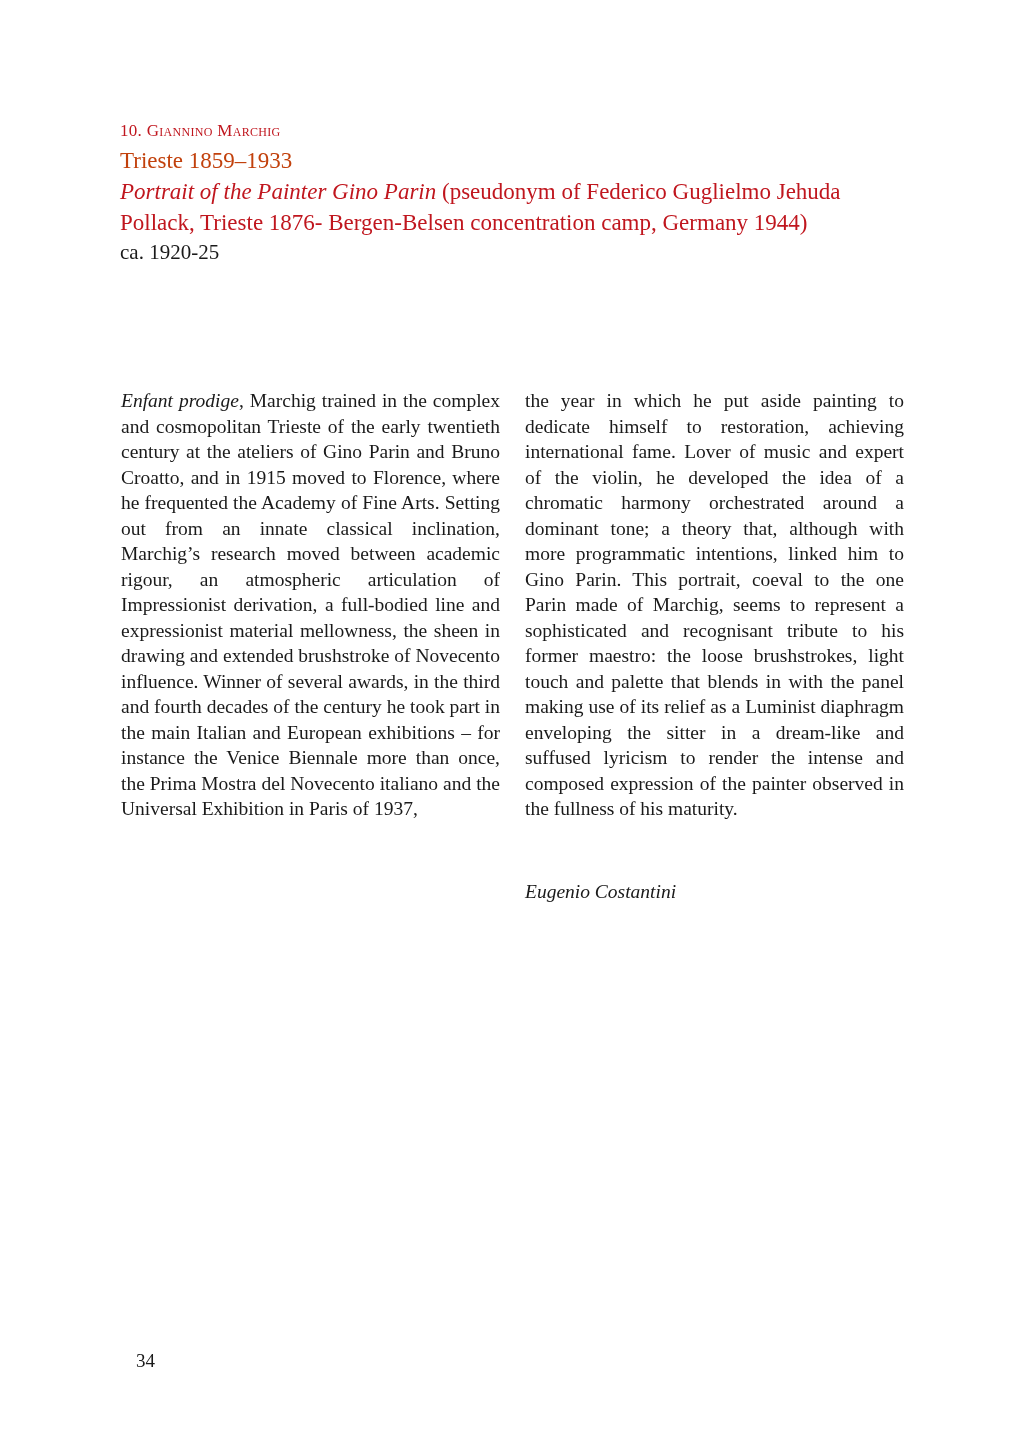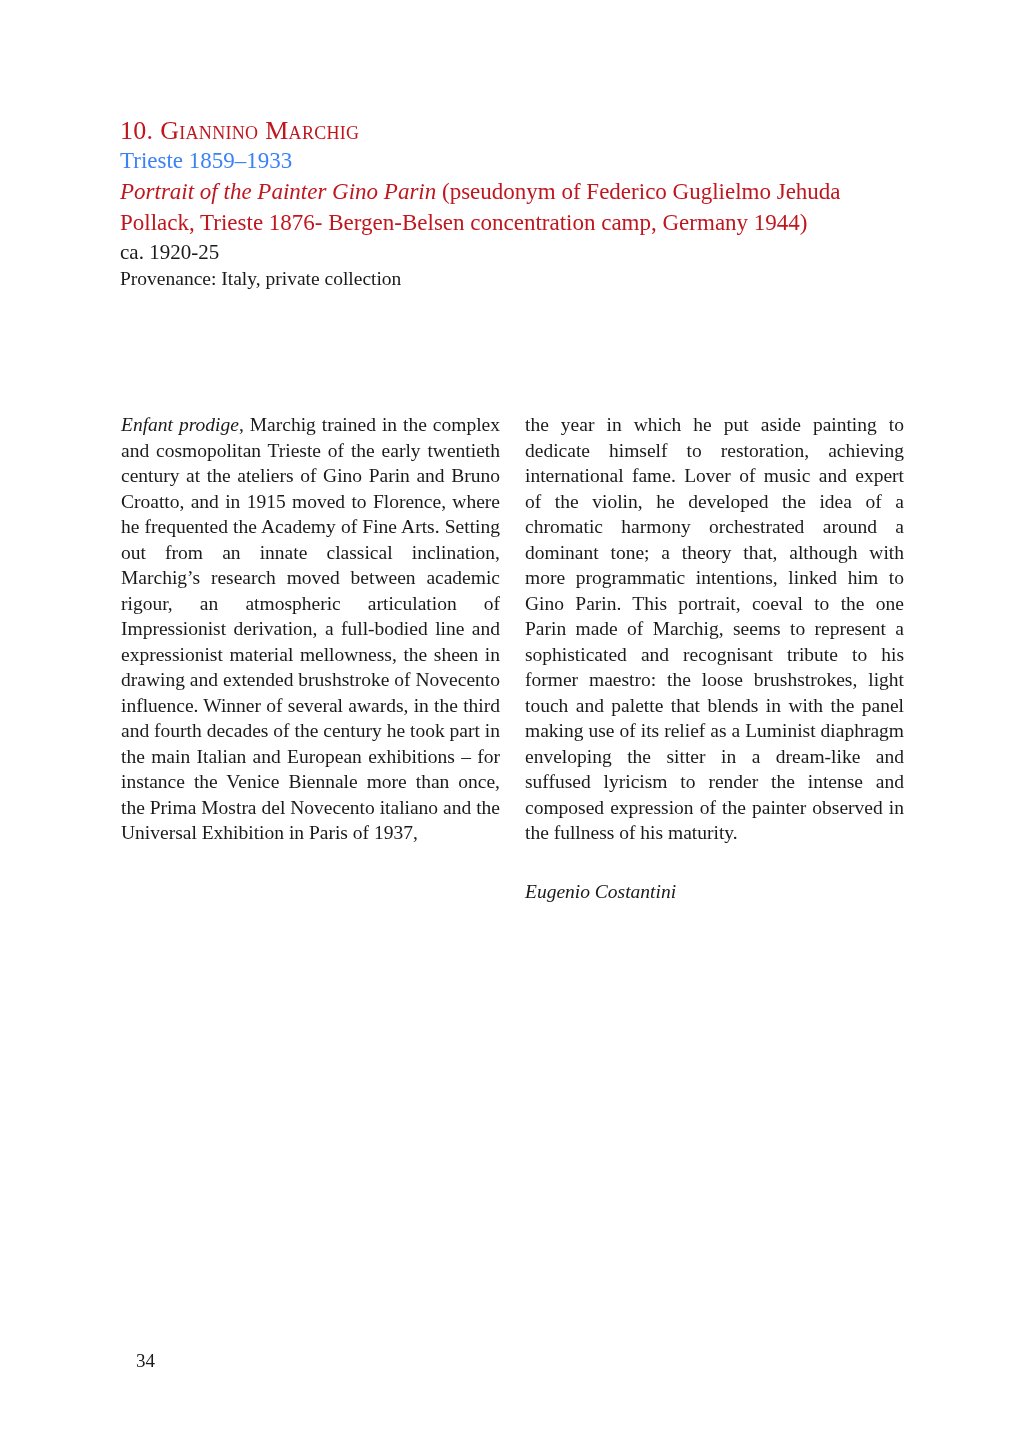--- a/index.html
+++ b/index.html
@@ -1,41 +1,40 @@
 <!DOCTYPE html>
 <html><head>
   <meta charset="utf-8">
   <style>
     html, body { margin: 0; padding: 0; background: #ffffff; }
     body { width: 1024px; height: 1445px; position: relative; overflow: hidden;
            font-family: "Liberation Serif", "DejaVu Serif", serif; color: #1a1a1a; }
     .header { position: absolute; left: 120px; top: 116px; width: 800px; }
-    .title { color: #c0161e; font-size: 26px; line-height: 30px; font-variant: small-caps; letter-spacing: 0.3px; }
-    .life { font-size: 23px; line-height: 30px; color: #3b82f6; }
+    .title { color: #c0161e; font-size: 17px; line-height: 30px; font-variant: small-caps; letter-spacing: 0.3px; }
+    .life { font-size: 23px; line-height: 30px; color: #c2410c; }
     .work { color: #c0161e; font-size: 23px; line-height: 31px; width: 770px; }
     .work em { }
     .date { font-size: 21px; line-height: 28px; margin-top: 0; }
     .meta { font-size: 19.5px; line-height: 25px; }
-    .col { position: absolute; top: 412px; width: 379px; font-size: 19.5px; line-height: 25.5px;
+    .col { position: absolute; top: 388px; width: 379px; font-size: 19.5px; line-height: 25.5px;
            text-align: justify; }
     .col-left { left: 121px; }
     .col-right { left: 525px; }
     .sig { position: absolute; left: 525px; top: 879px; width: 379px; 
            font-style: italic; font-size: 19.5px; line-height: 26px; }
     .pageno { position: absolute; left: 136px; top: 1350px; font-size: 19px; }
   </style>
 </head>
 <body>
 
 <div class="header">
   <div class="title">10. Giannino Marchig</div>
   <div class="life">Trieste 1859–1933</div>
   <div class="work"><em>Portrait of the Painter Gino Parin</em><span> (pseudonym of Federico Guglielmo Jehuda Pollack, Trieste 1876- Bergen-Belsen concentration camp, Germany 1944)</span></div>
   <div class="date">ca. 1920-25</div>
-  <div class="meta">Provenance: Italy, private collection</div>
 </div>
 
 <div class="col col-left"><em>Enfant prodige</em><span>, Marchig trained in the complex and cosmopolitan Trieste of the early twentieth century at the ateliers of Gino Parin and Bruno Croatto, and in 1915 moved to Florence, where he frequented the Academy of Fine Arts. Setting out from an innate classical inclination, Marchig’s research moved between academic rigour, an atmospheric articulation of Impressionist derivation, a full-bodied line and expressionist material mellowness, the sheen in drawing and extended brushstroke of Novecento influence. Winner of several awards, in the third and fourth decades of the century he took part in the main Italian and European exhibitions – for instance the Venice Biennale more than once, the Prima Mostra del Novecento italiano and the Universal Exhibition in Paris of 1937,</span></div>
 
 <div class="col col-right"><span>the year in which he put aside painting to dedicate himself to restoration, achieving international fame. Lover of music and expert of the violin, he developed the idea of a chromatic harmony orchestrated around a dominant tone; a theory that, although with more programmatic intentions, linked him to Gino Parin. This portrait, coeval to the one Parin made of Marchig, seems to represent a sophisticated and recognisant tribute to his former maestro: the loose brushstrokes, light touch and palette that blends in with the panel making use of its relief as a Luminist diaphragm enveloping the sitter in a dream-like and suffused lyricism to render the intense and composed expression of the painter observed in the fullness of his maturity.</span></div>
 
 <div class="sig">Eugenio Costantini</div>
 
 <div class="pageno">34</div>
 

